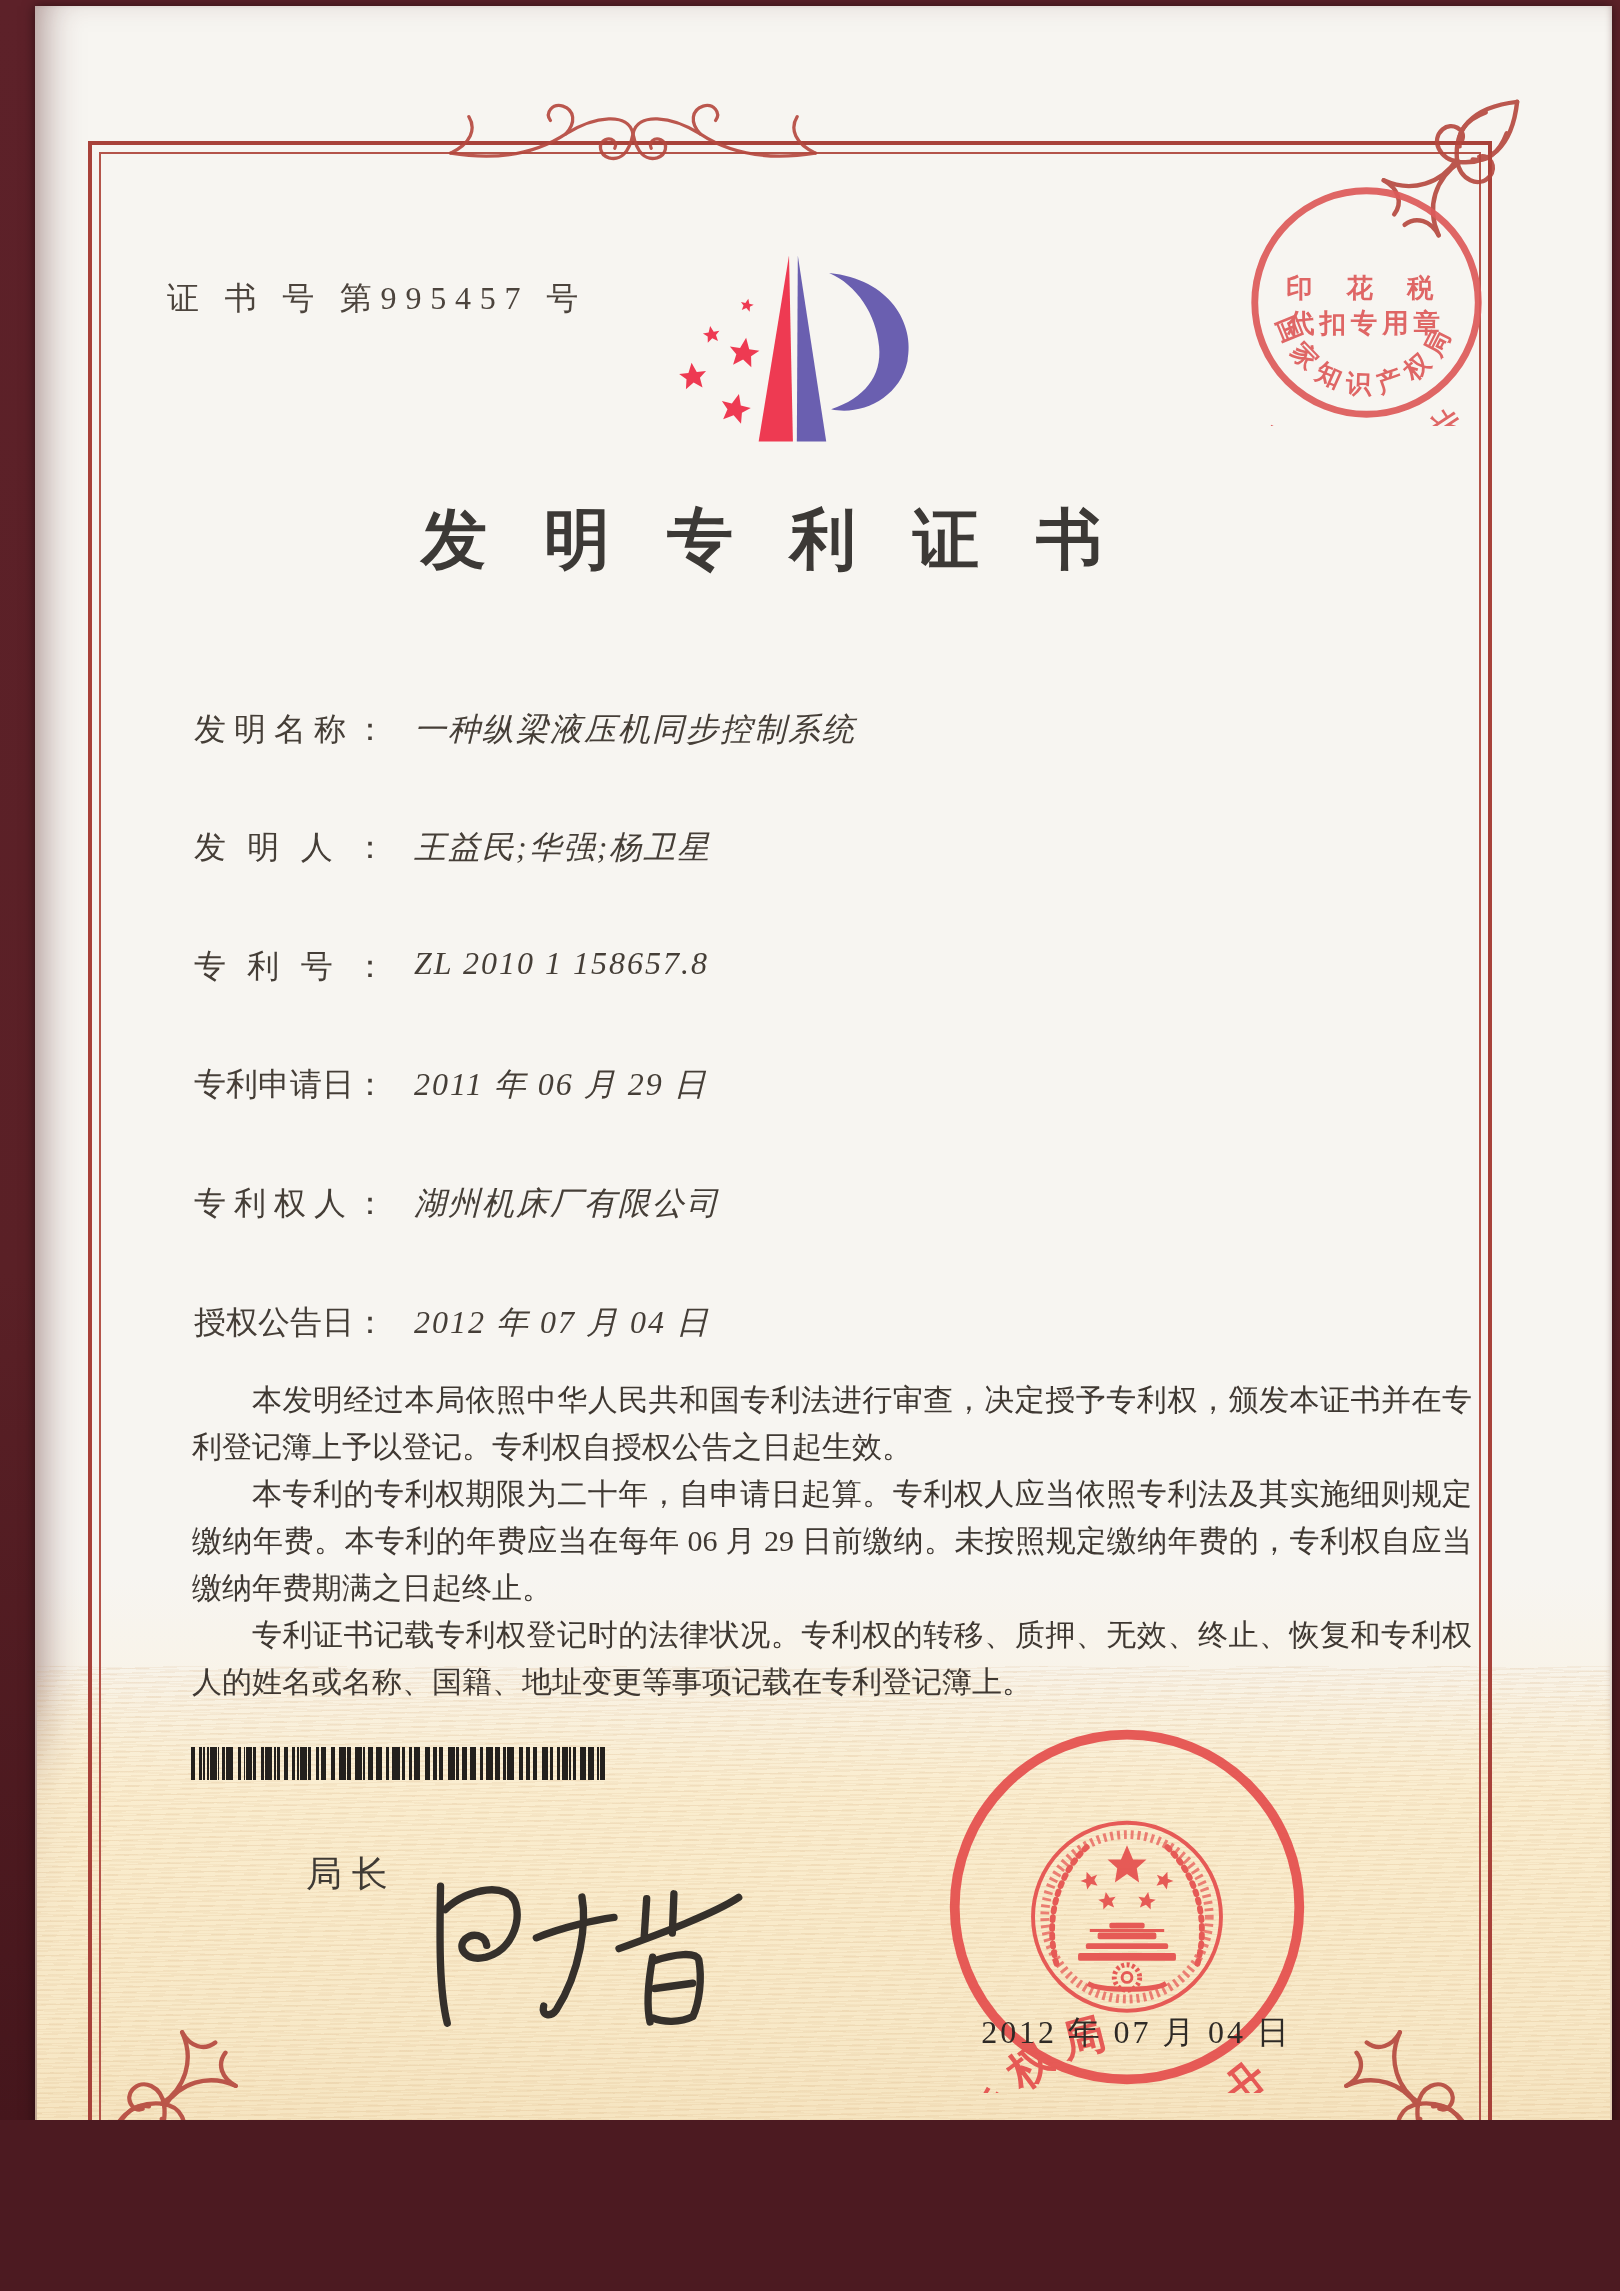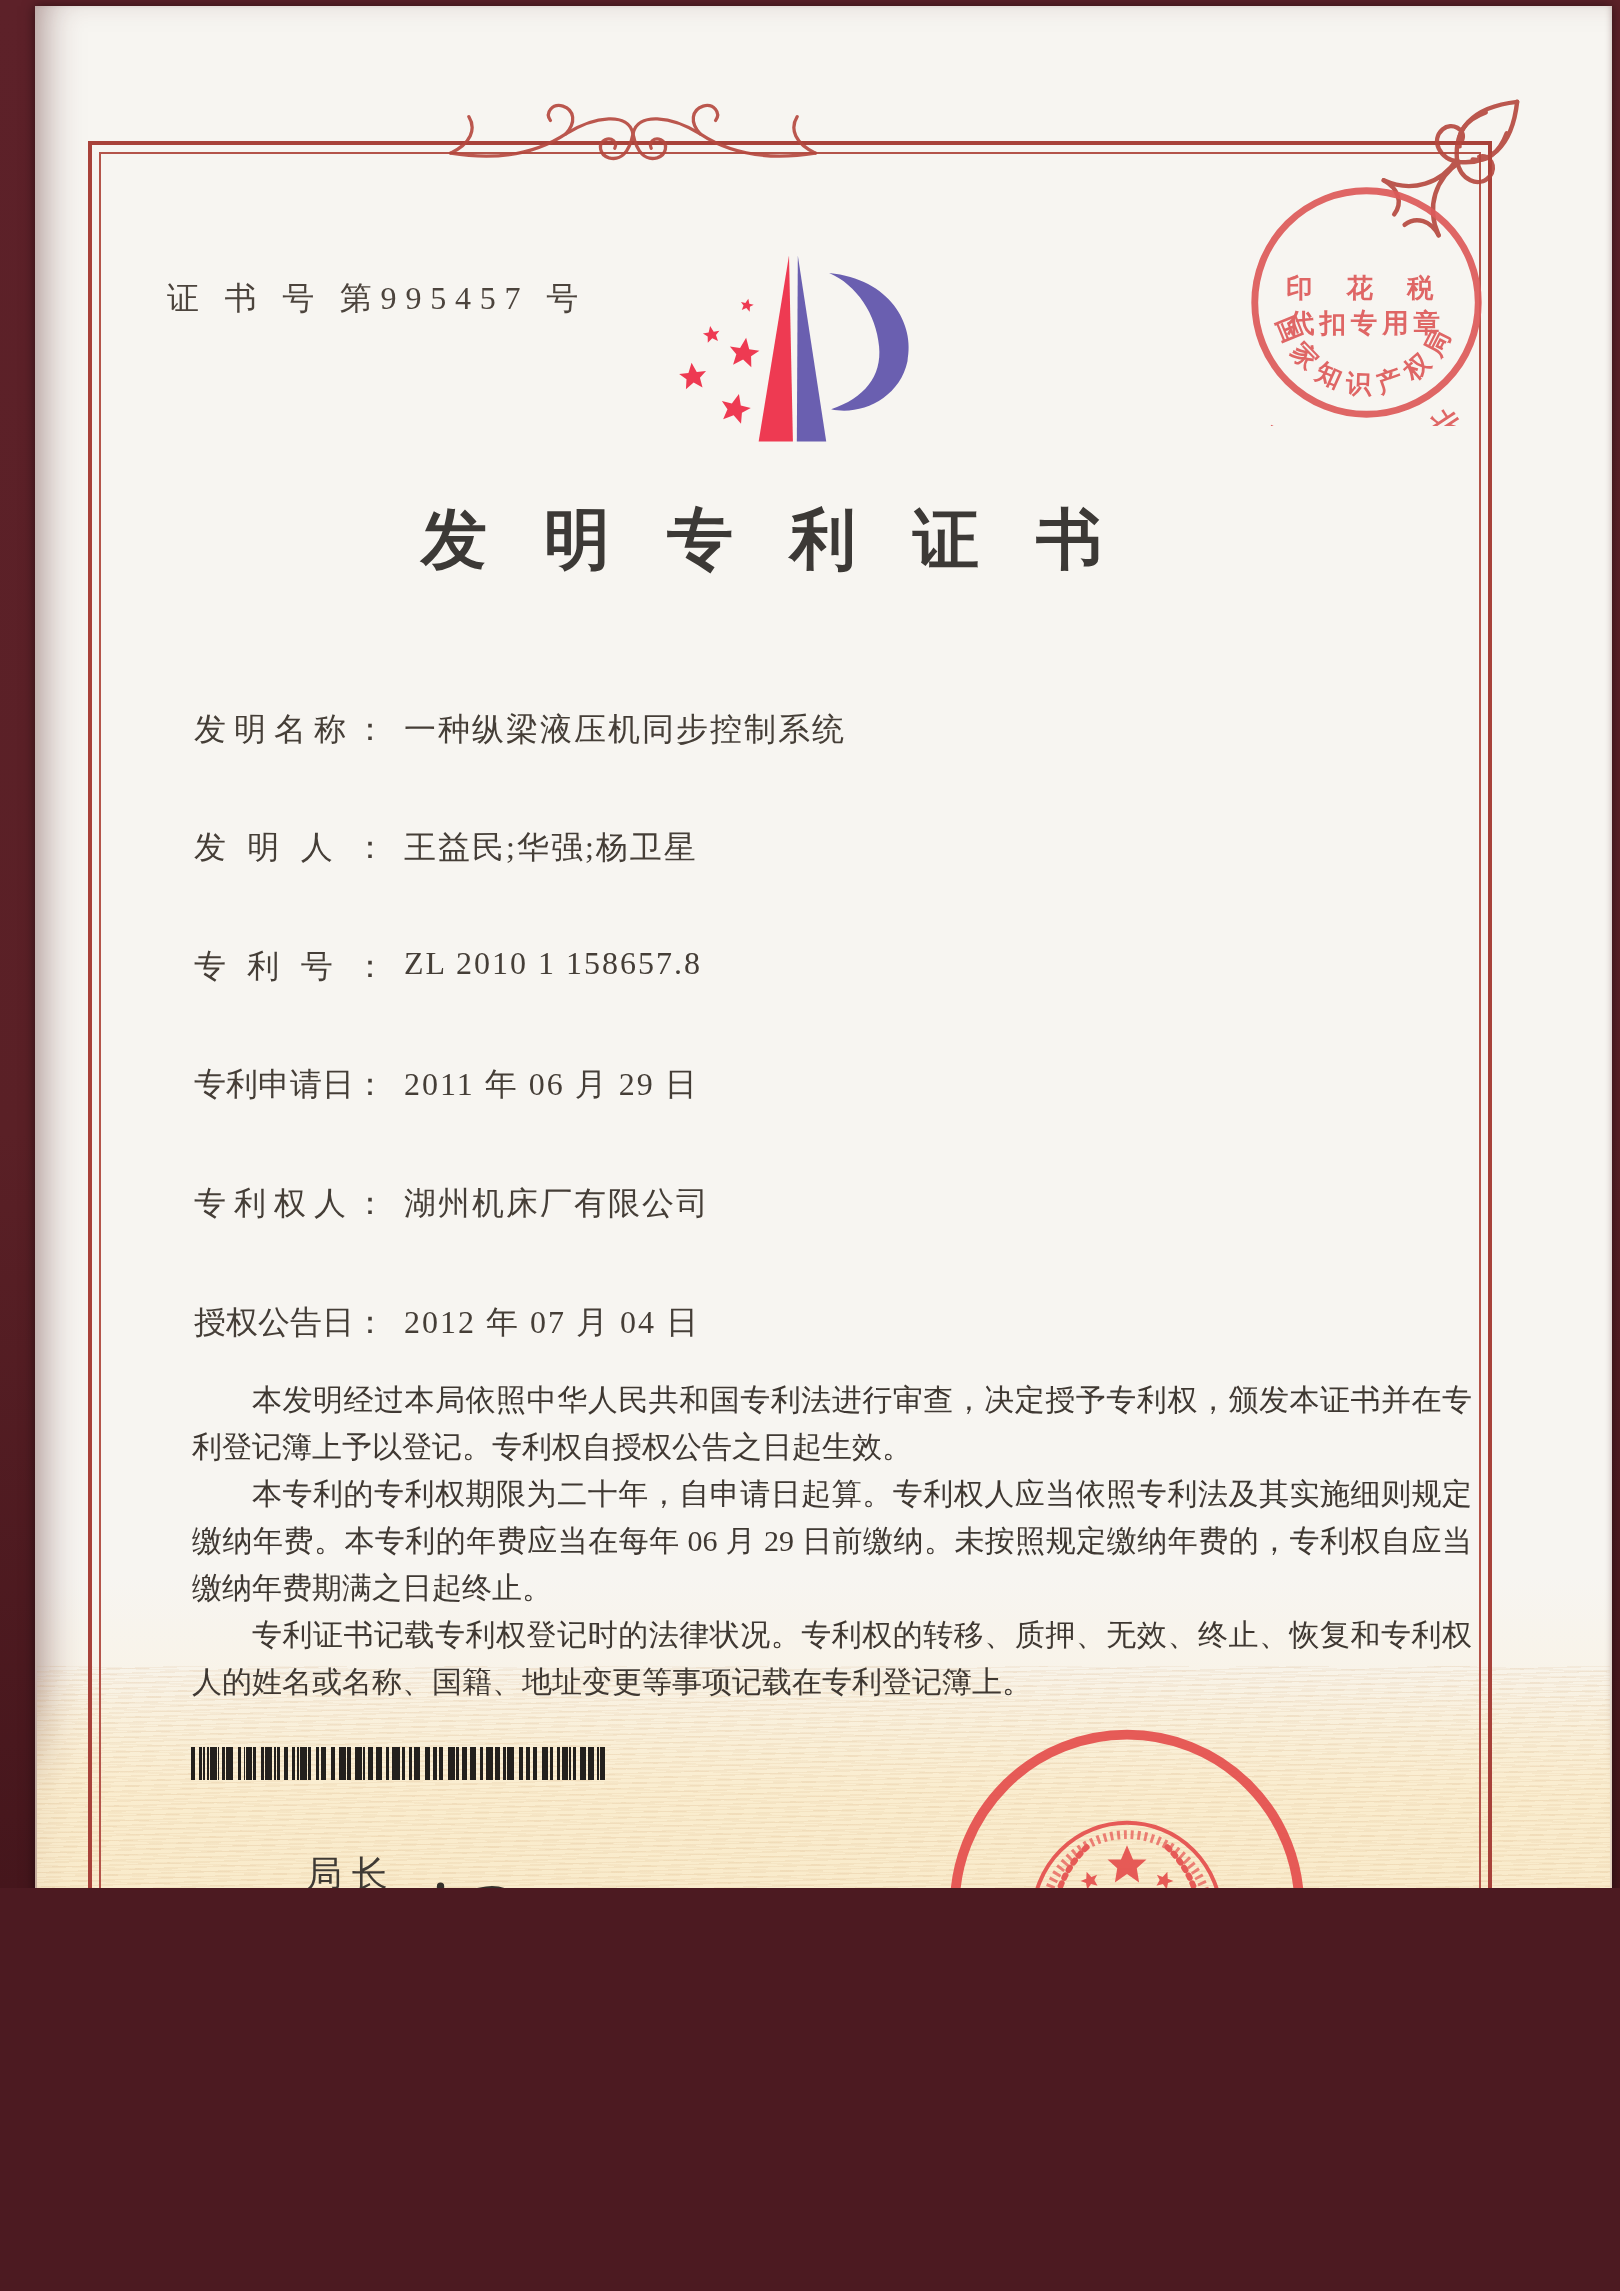--- a/index.html
+++ b/index.html
@@ -1,21 +1,21 @@
 <!DOCTYPE html>
 <html><head>
 <meta charset="utf-8">
 <style>
   html,body{margin:0;padding:0;}
   body{
     background:#4c1a21;
     font-family:"Liberation Serif","DejaVu Serif",serif;
   }
   #screen{
-    position:relative;width:1620px;height:1888px;overflow:hidden;
+    position:relative;width:1620px;height:2120px;overflow:hidden;
     background:linear-gradient(180deg,#5d2129 0%,#5a2026 60%,#45161c 100%);
   }
   
   #paper{
     position:absolute;left:35px;top:5.9px;width:1577px;height:2243px;
     background:linear-gradient(180deg,#f7f5f1 0%,#f7f5f1 70%,#fbf0da 82%,#f6e5c2 100%);
     box-shadow:inset 27.4px 0 39px -21.6px rgba(80,30,30,.5), inset -3.9px 0 7.8px -3.9px rgba(80,30,30,.35), 0 0 11.8px rgba(0,0,0,.5);
   }
   #cream-waves{
     position:absolute;left:37px;top:1666px;width:1573px;height:580px;
@@ -46,21 +46,21 @@
     letter-spacing:57px;box-sizing:border-box;white-space:nowrap;
   }
   .field-row{
     position:absolute;left:194px;width:1235px;height:49px;
     font-size:32px;color:#453e37;white-space:nowrap;
   }
   .field-label{
     display:inline-flex;justify-content:space-between;width:192px;
     vertical-align:top;
   }
-  .field-value{margin-left:18px;letter-spacing:2px;}
+  .field-value{margin-left:28px;letter-spacing:2px;font-style:italic;}
   .paragraphs{
     position:absolute;left:192px;top:1364px;width:1280px;
     font-size:30px;line-height:47px;color:#3f3832;text-align:justify;margin-top:12px;
   }
   .paragraphs p{margin:0;text-indent:2em;}
   .barcode{
     position:absolute;left:191px;top:1747px;width:414px;height:33px;
     background:
       repeating-linear-gradient(90deg,#23201d 0 2.9px,rgba(0,0,0,0) 2.9px 7.8px),
       repeating-linear-gradient(90deg,#23201d 0 2px,rgba(0,0,0,0) 2px 11.8px),

